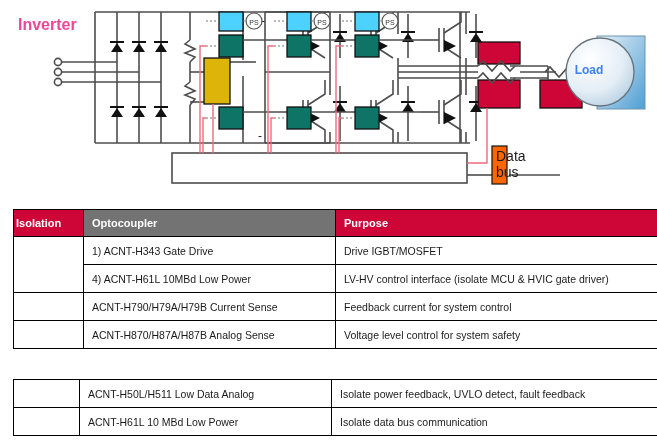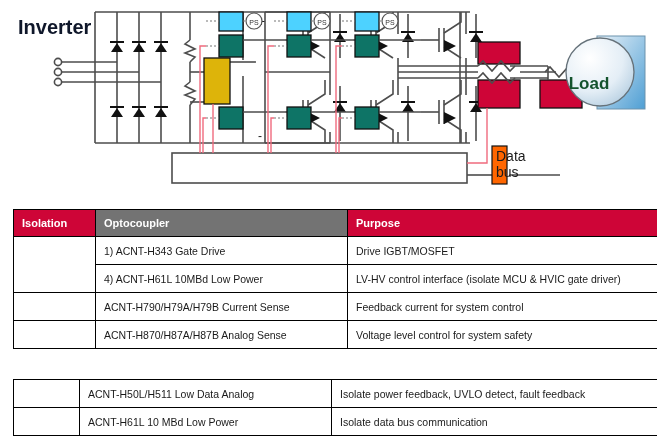--- a/index.html
+++ b/index.html
@@ -3,38 +3,37 @@
 <meta charset="utf-8">
 <style>
   html,body{margin:0;padding:0;background:#ffffff;}
   body{width:657px;height:440px;overflow:hidden;font-family:"Liberation Sans",sans-serif;}
   #root{position:relative;width:657px;height:440px;}
 
   
   #circuit{position:absolute;left:0;top:0;width:657px;height:200px;}
   .inv-label{
     position:absolute;left:18px;top:16px;
-    color:#0f172a;font-weight:bold;font-size:20px;
+    color:#ec4899;font-weight:bold;font-size:16px;
     font-family:"Liberation Sans",sans-serif;
   }
   .mcu-label{
     position:absolute;left:237px;top:157px;width:230px;
     text-align:center;color:#1E9BD7;font-weight:bold;font-size:15px;
     font-family:"Liberation Sans",sans-serif;
   }
   .databus-label{
     position:absolute;left:496px;top:148px;
     color:#1a1a1a;font-size:14px;line-height:16px;
     font-family:"Liberation Sans",sans-serif;
   }
   .load-label{
     position:absolute;left:559px;top:63px;width:60px;text-align:center;
-    color:#14532d;font-weight:bold;font-size:17px;
+    color:#3b82f6;font-weight:bold;font-size:12px;
     font-family:"Liberation Sans",sans-serif;
-    margin-top:11px;
   }
 
   
   table.opt{
     position:absolute;border-collapse:collapse;table-layout:fixed;
     font-family:"Liberation Sans",sans-serif;
   }
   table.opt td,table.opt th{
     border:1px solid #000;padding:0 8px;font-size:10.5px;color:#1a1a1a;
     text-align:left;vertical-align:middle;font-weight:normal;
@@ -348,21 +347,21 @@
     <div class="databus-label">
       <div>Data</div>
       <div>bus</div>
     </div>
     <div class="load-label">Load</div>
   </div>
 
   <table class="opt" id="tbl1">
     <thead>
       <tr>
-        <th class="c-iso" style="padding: 0px 8px !important; background: rgb(206, 5, 55);">Isolation</th>
+        <th class="c-iso" style="padding: 0px 2px !important; background: rgb(206, 5, 55);">Isolation</th>
         <th class="c-opt" style="background: #737373;">Optocoupler</th>
         <th class="c-pur" style="background: rgb(206, 5, 55);">Purpose</th>
       </tr>
     </thead>
     <tbody>
       <tr class="r1">
         <td class="c-iso" rowspan="2">
           <span class="sw" id="sw-t1-0" style="background: rgb(14, 116, 102);"></span>
         </td>
         <td class="c-opt">1) ACNT-H343 Gate Drive</td>

